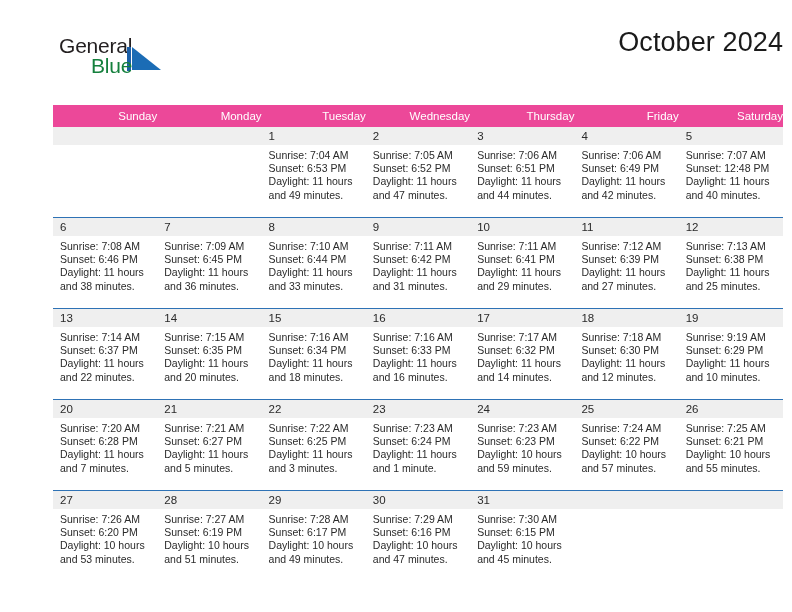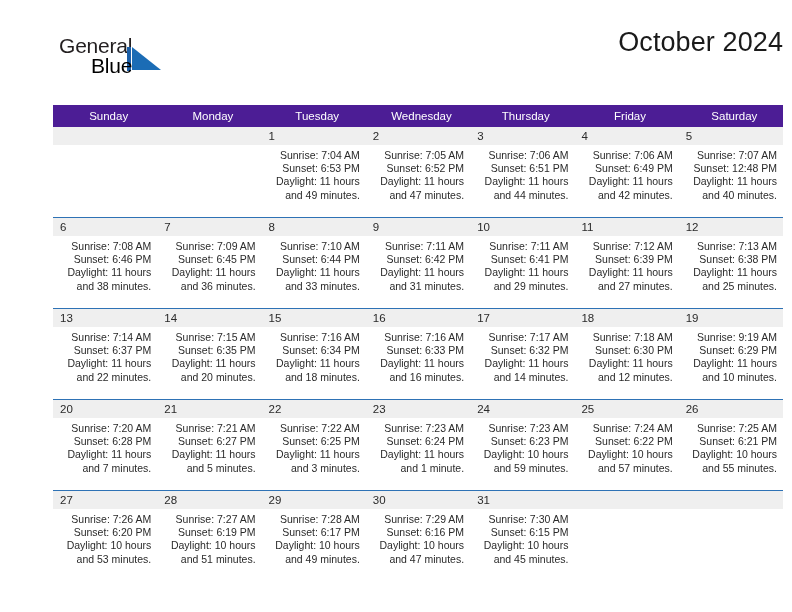--- a/index.html
+++ b/index.html
@@ -43,21 +43,21 @@
     font-size: 21px;
     color: #231f20;
     letter-spacing: -0.2px;
     font-family: "Liberation Sans", sans-serif;
   }
   .logo-blue {
     position: absolute;
     left: 32px;
     top: 20px;
     font-size: 21px;
-    color: #000000;
+    color: #15803d;
     letter-spacing: -0.2px;
     font-family: "Liberation Sans", sans-serif;
   }
   .logo-mark {
     position: absolute;
     left: 68px;
     top: 13px;
     width: 37px;
     height: 24px;
   }
@@ -88,25 +88,25 @@
     left: 28px;
     top: 105px;
     width: 730px;
     border-collapse: collapse;
     table-layout: fixed;
   }
 
   .calendar col { width: 104.28px; }
 
   .dow-row th {
-    background: #4c1d95;
+    background: #ec4899;
     color: #ffffff;
     font-size: 11.5px;
     font-weight: normal;
-    text-align: center;
+    text-align: right;
     padding: 5px 0 5px 7px;
     height: 21px;
     vertical-align: middle;
   }
 
   .week-row td {
     vertical-align: top;
     padding: 0;
     border-top: 1px solid #2e72b5;
     height: 90px;
@@ -125,21 +125,20 @@
     font-size: 11.5px;
     color: #2a2a2a;
     line-height: 16px;
   }
 
   .cell-details {
     padding: 4px 6px 0 7px;
     font-size: 10.5px;
     line-height: 13.2px;
     color: #2a2a2a;
-    text-align: right;
   }
   .cell-details div { white-space: nowrap; }
   .cell-details .daylight { white-space: normal; }
 
   .empty .daynum-band { color: transparent; }
 </style>
 </head>
 <body>
 
 <div class="page">

